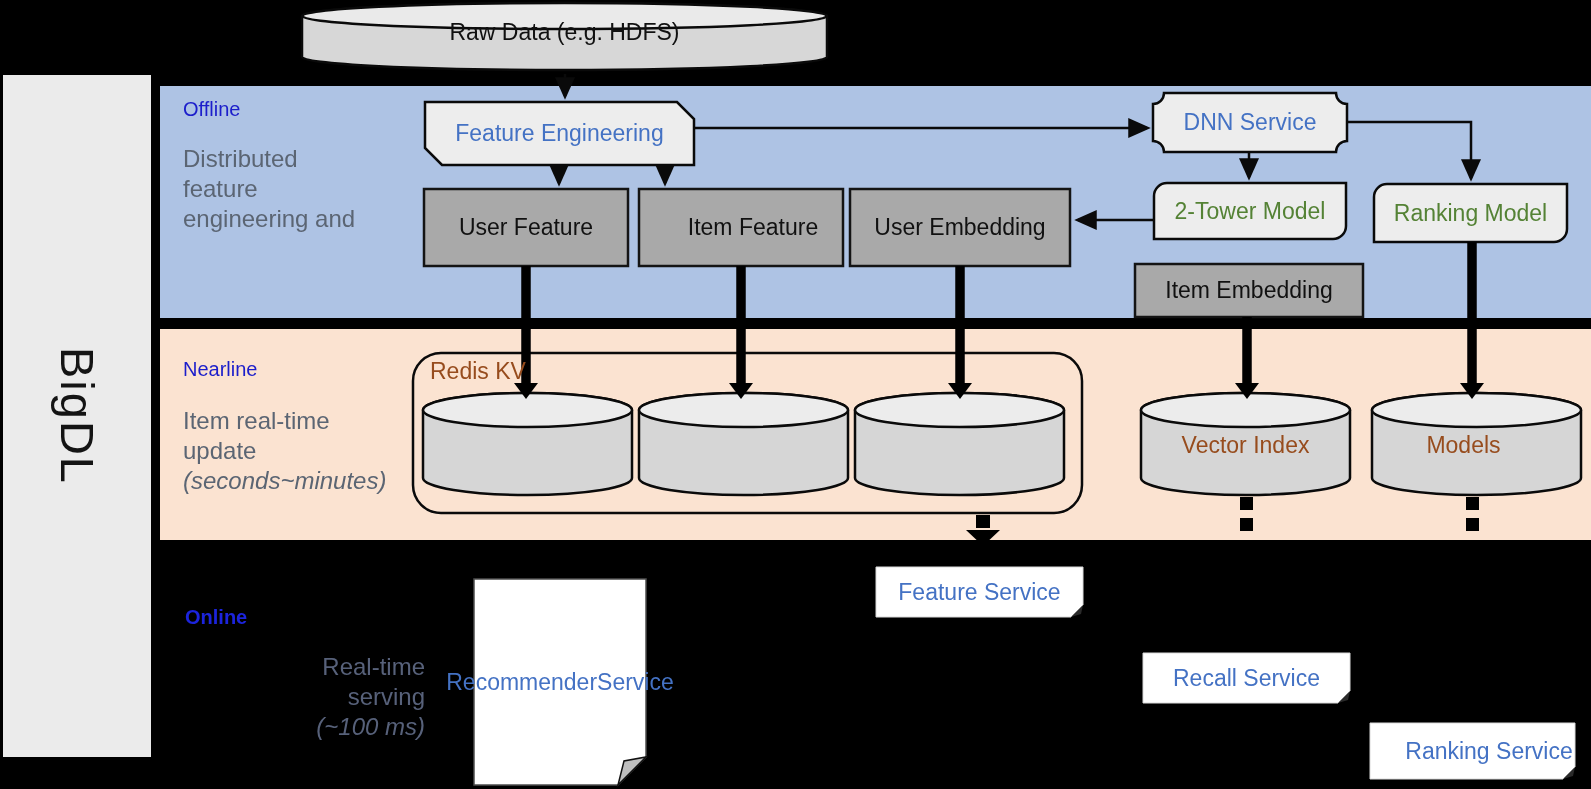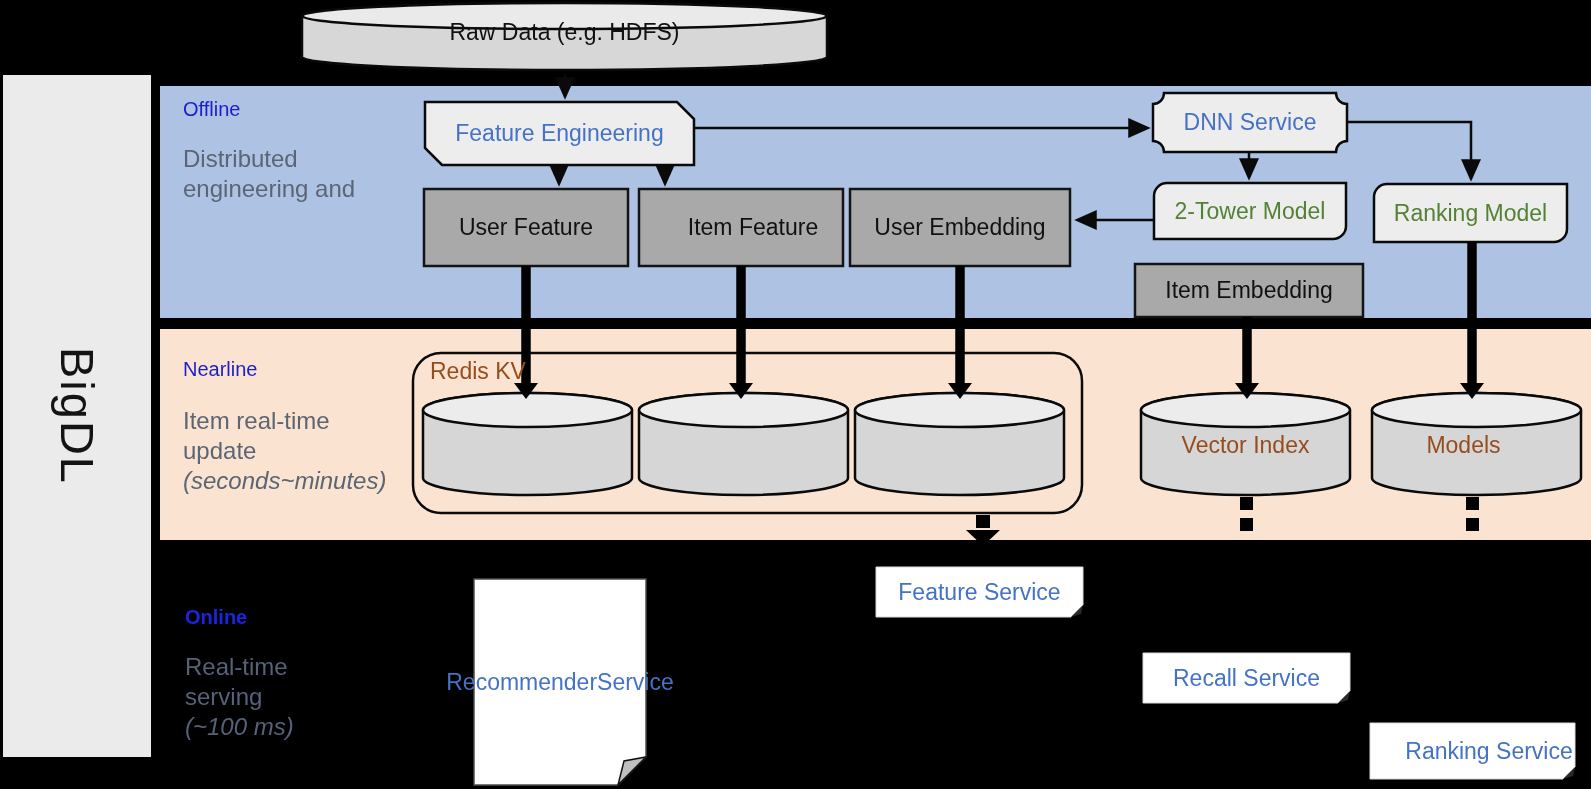--- a/index.html
+++ b/index.html
@@ -135,20 +135,21 @@
       <rect x="1466" y="497" width="13" height="13"></rect>
       <rect x="1466" y="518" width="13" height="13"></rect>
     </g>
   </svg>
 
   <div class="lbl" style="left:302px;top:6px;width:525px;height:52px;">Raw Data (e.g. HDFS)</div>
 
   <div class="sec-title" style="left:183px;top:98px;">Offline</div>
   <div class="sec-sub" style="left:183px;top:144px;width:235px;">
     <div>Distributed</div>
+    <div>feature</div>
     <div>engineering and</div>
   </div>
 
   <div class="lbl blue" style="left:425px;top:102px;width:269px;height:63px;">Feature Engineering</div>
   <div class="lbl blue" style="left:1153px;top:93px;width:194px;height:59px;">DNN Service</div>
   <div class="lbl" style="left:424px;top:189px;width:204px;height:77px;">User Feature</div>
   <div class="lbl" style="left:639px;top:189px;width:228px;height:77px;">Item Feature</div>
   <div class="lbl" style="left:850px;top:189px;width:220px;height:77px;">User Embedding</div>
   <div class="lbl green" style="left:1154px;top:183px;width:192px;height:56px;">2-Tower Model</div>
   <div class="lbl" style="left:1135px;top:264px;width:228px;height:53px;">Item Embedding</div>
@@ -159,21 +160,21 @@
     <div>Item real-time</div>
     <div>update</div>
     <div class="it">(seconds~minutes)</div>
   </div>
 
   <div class="lbl left brown" style="left:430px;top:356px;width:140px;height:30px;">Redis KV</div>
   <div class="lbl brown" style="left:1141px;top:400px;width:209px;height:90px;">Vector Index</div>
   <div class="lbl brown" style="left:1372px;top:400px;width:183px;height:90px;">Models</div>
 
   <div class="sec-title online-title" style="left:185px;top:606px;">Online</div>
-  <div class="sec-sub online-sub" style="left:185px;top:652px;width:240px;">
+  <div class="sec-sub online-sub" style="left:185px;top:652px;width:240px;text-align:right;">
     <div>Real-time</div>
     <div>serving</div>
     <div class="it">(~100 ms)</div>
   </div>
 
   <div class="lbl blue" style="left:474px;top:579px;width:172px;height:206px;">
     <div>Recommender</div>
     <div>Service</div>
   </div>
   <div class="lbl blue" style="left:876px;top:567px;width:207px;height:50px;">Feature Service</div>

